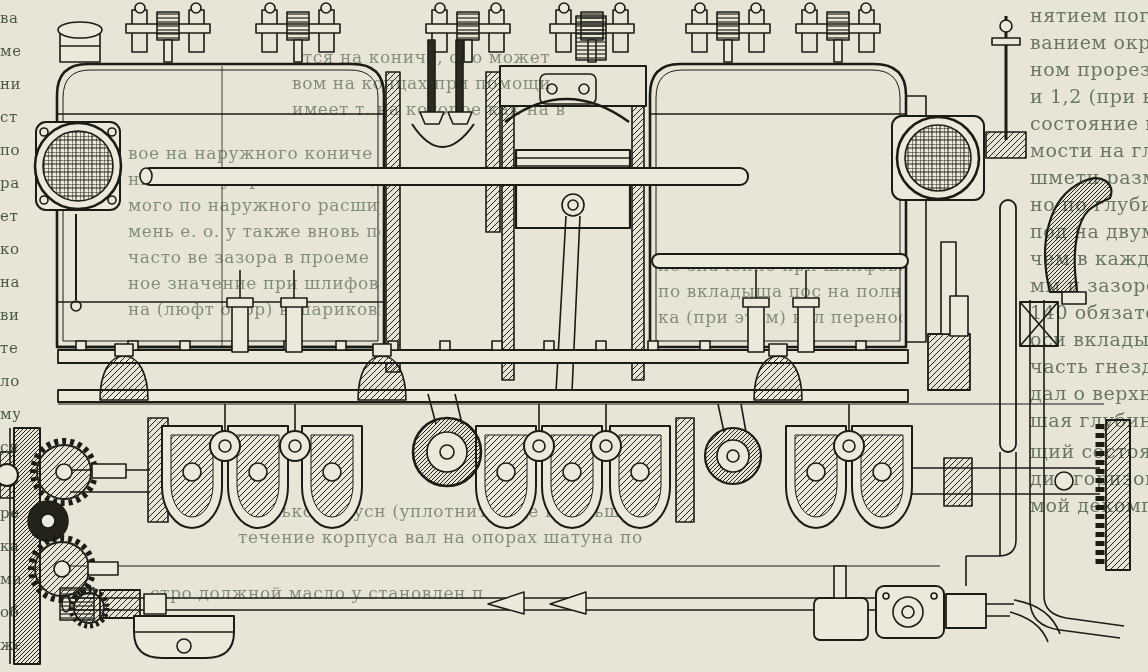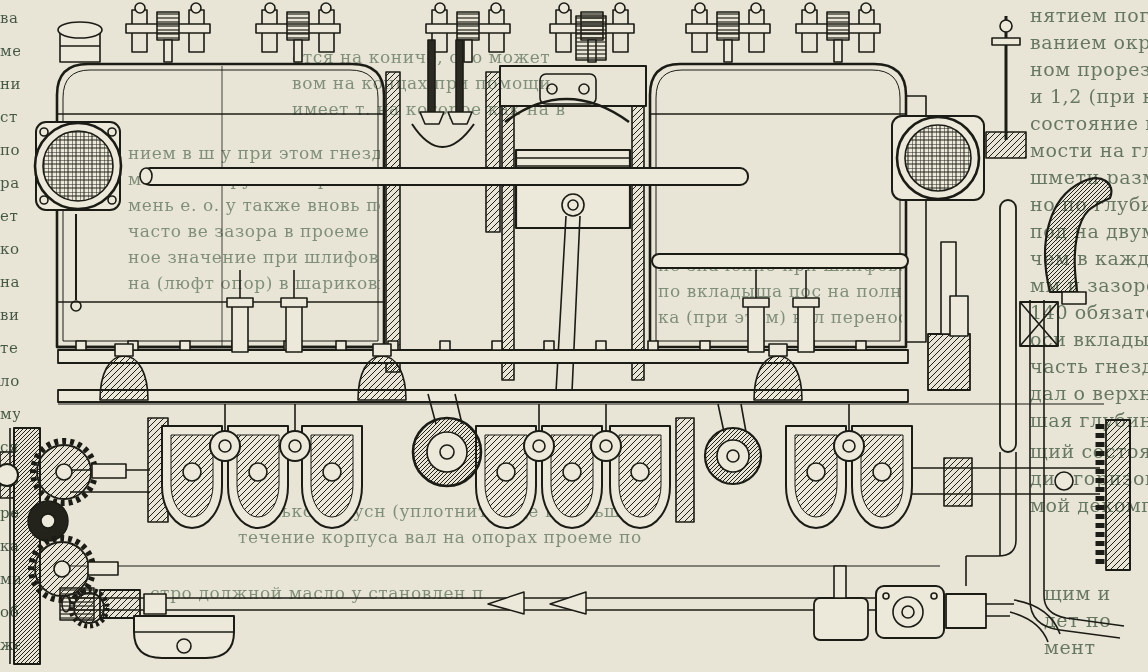--- a/index.html
+++ b/index.html
@@ -48,20 +48,21 @@
       <span class="tline">же</span>
     </div>
 
   <div class="txt" style="left:292px;top:44px">
       <span class="tline">ется на кониче, оно может</span>
       <span class="tline">вом на концах при помощи</span>
       <span class="tline">имеет т. на которое как на в</span>
     </div>
 
   <div class="txt" style="left:128px;top:140px;width:252px">
+      <span class="tline">вое на наружного кониче</span>
       <span class="tline">нием в ш у при этом гнезда</span>
       <span class="tline">мого по наружного расшире</span>
       <span class="tline">мень е. о. у также вновь по</span>
       <span class="tline">часто ве зазора в проеме</span>
       <span class="tline">ное значение при шлифова</span>
       <span class="tline">на (люфт опор) в шариковы</span>
     </div>
 
   <div class="txt" style="left:658px;top:252px;width:244px">
       <span class="tline">не значение при шлифован</span>
@@ -89,32 +90,27 @@
     </div>
 
   <div class="txt big" style="left:1030px;top:438px;width:118px">
       <span class="tline">щий состоя</span>
       <span class="tline">дит горизон</span>
       <span class="tline">мой декомп</span>
     </div>
 
   <div class="txt" style="left:238px;top:498px">
       <span class="tline">сколько конусн (уплотнит) еще в большой</span>
-      <span class="tline">течение корпуса вал на опорах проеме по</span>
+      <span class="tline">течение корпуса вал на опорах шатуна по</span>
     </div>
 
   <div class="txt" style="left:150px;top:580px">
       <span class="tline">стро должной масло у становлен п</span>
     </div>
 
-  <div class="txt big" style="left:1044px;top:580px">
-      <span class="tline">щим и</span>
-      <span class="tline">дет по</span>
-      <span class="tline">мент</span>
-    </div>
 
   <svg class="fig" width="1148" height="672" viewBox="0 0 1148 672" stroke="#1c1c16" fill="none" stroke-width="1.6" stroke-linejoin="round">
 
     <defs>
       <pattern id="h1" width="6" height="6" patternUnits="userSpaceOnUse">
         <path d="M0,6 L6,0" stroke="#22221a" stroke-width="1"></path>
       </pattern>
       <pattern id="h2" width="4" height="4" patternUnits="userSpaceOnUse">
         <path d="M0,4 L4,0" stroke="#22221a" stroke-width="1"></path>
       </pattern>

